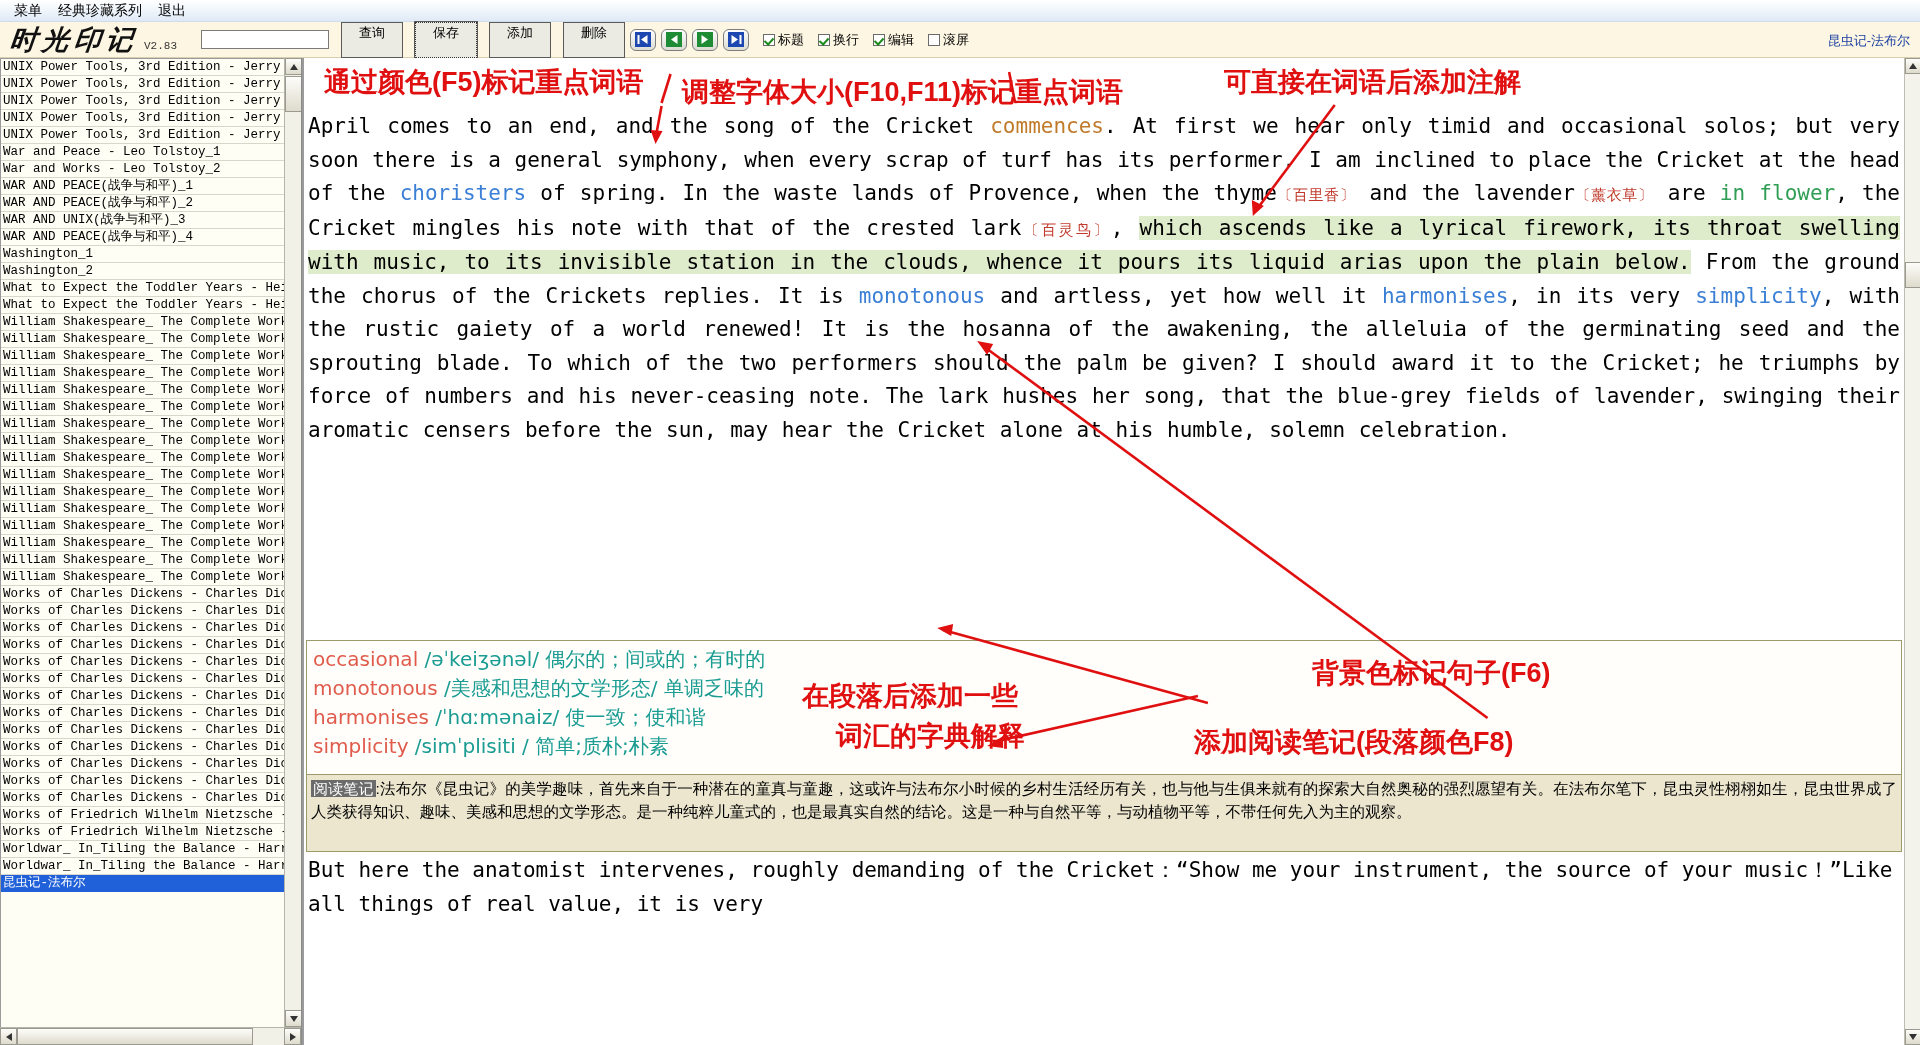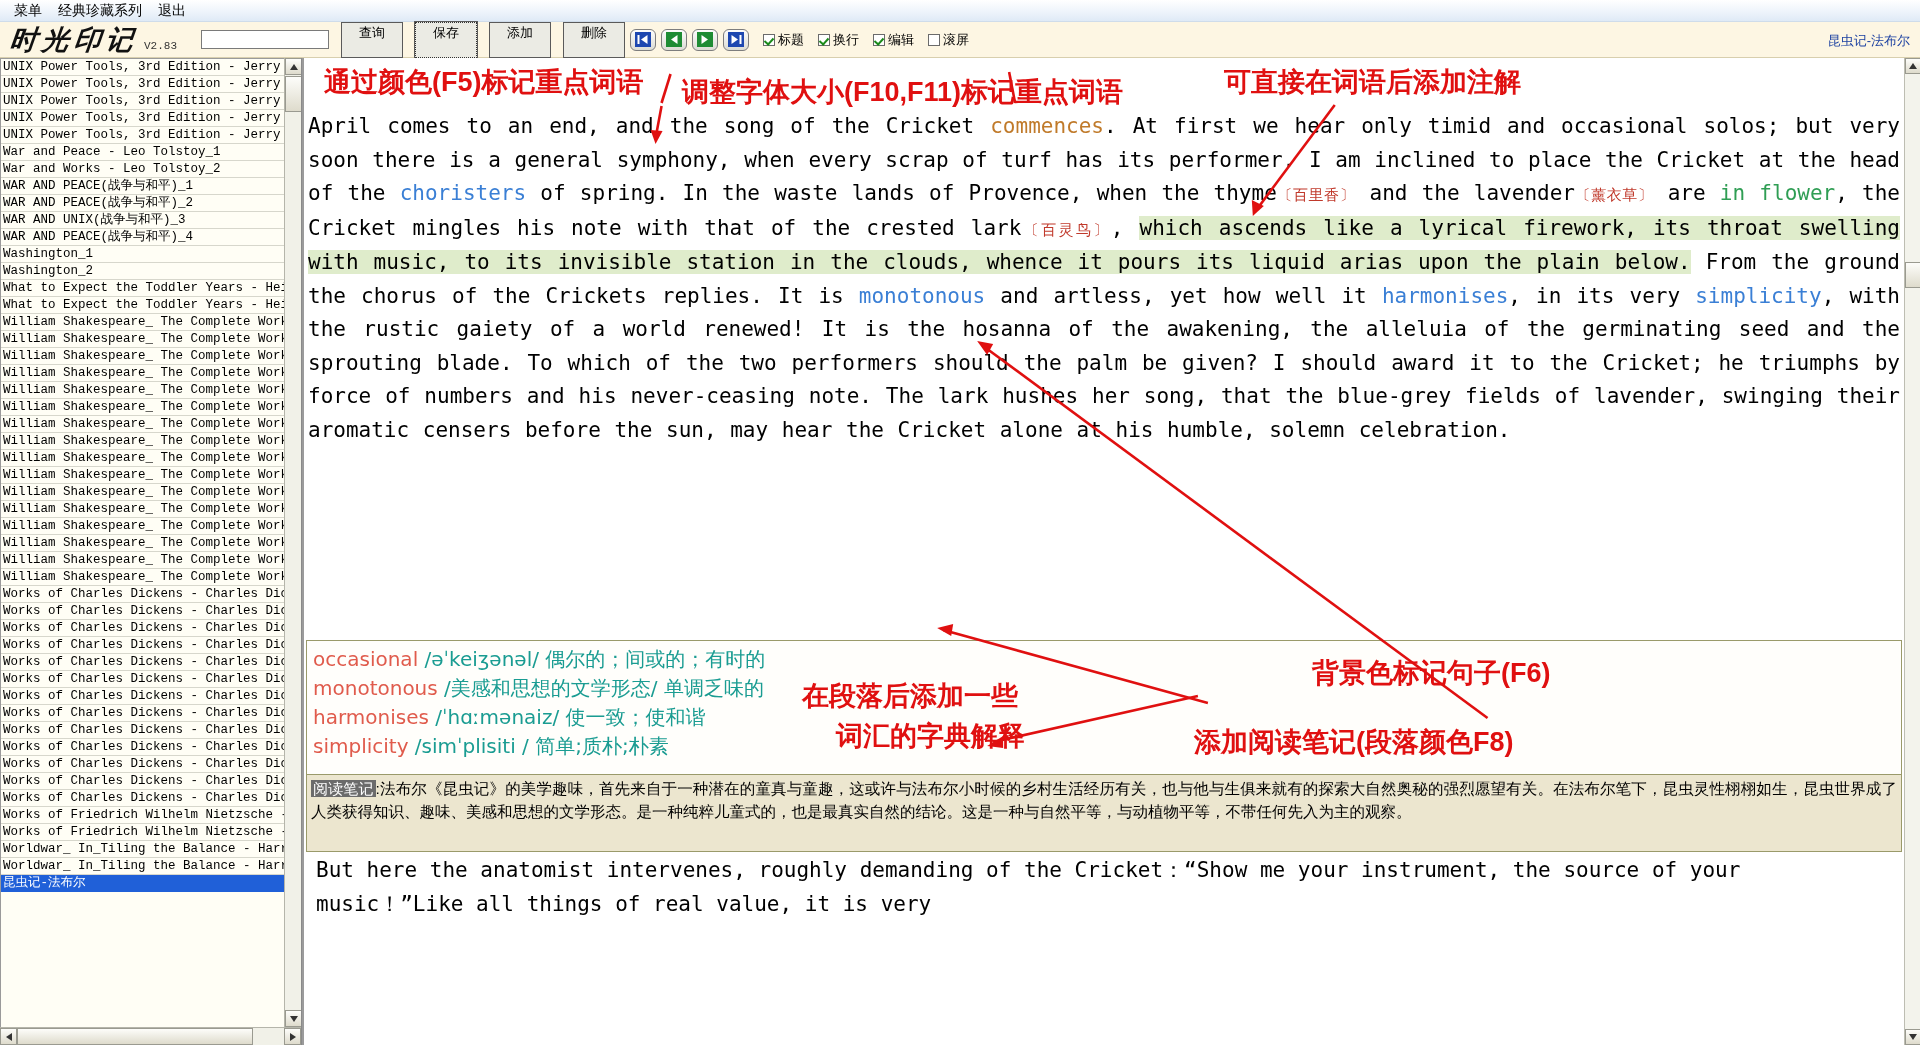--- a/index.html
+++ b/index.html
@@ -202,21 +202,21 @@
   #notes-tag{
     background:#6b6b6b;color:#fff;font-size:15px;padding:0 2px;
   }
   #notes-body{
     font-size:15.5px;line-height:23px;color:#000;
     font-family:"Liberation Sans","DejaVu Sans",sans-serif;
     text-align:justify;
   }
   
   #tail-text{
-    position:absolute;left:12px;right:20px;top:796px;
+    position:absolute;left:4px;right:20px;top:796px;
     font-family:"DejaVu Sans Mono","Liberation Mono",monospace;
     font-size:21px;line-height:33.5px;color:#000;
     overflow:hidden;height:90px;
   }
   
   #cvscroll{
     position:absolute;right:0;top:0;width:16px;bottom:0;
     background:#f3f3ec;border-left:1px solid #bdbdb2;box-sizing:border-box;
   }
   .cv-arrow{

